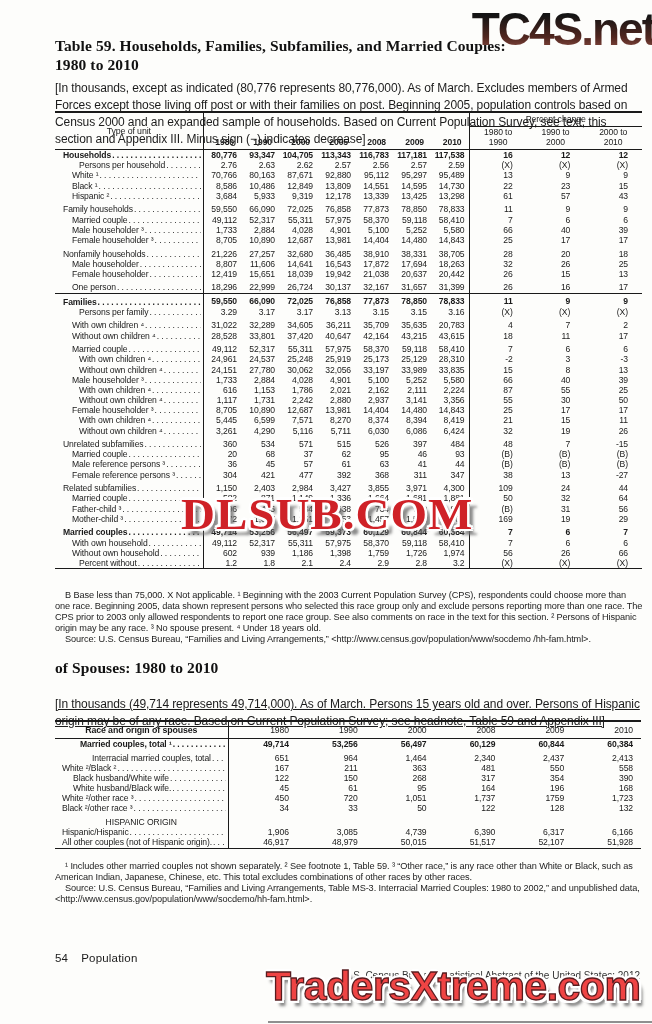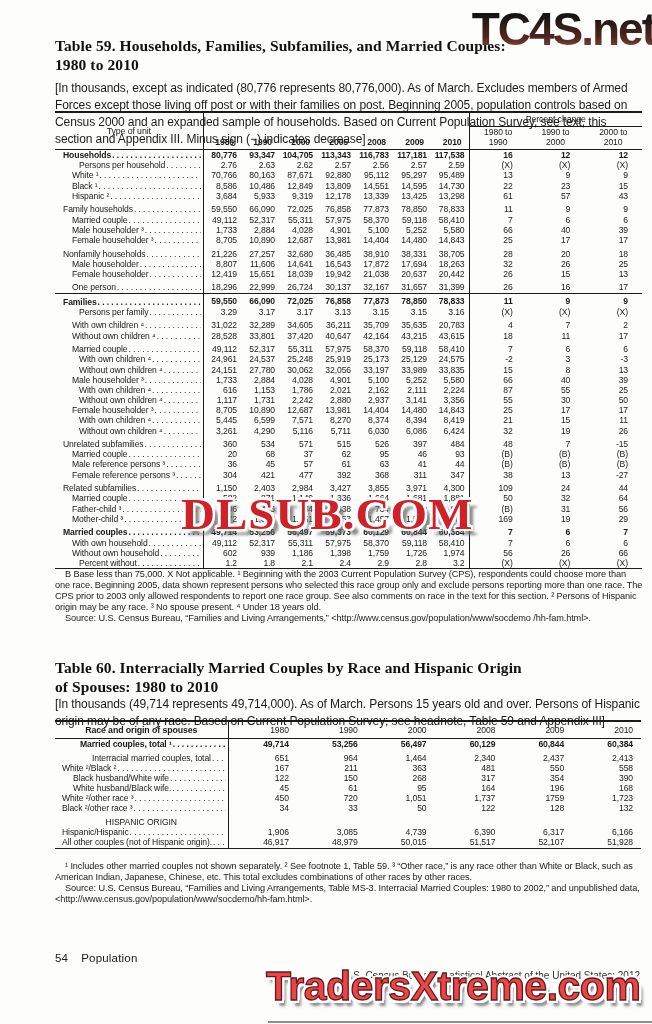--- a/index.html
+++ b/index.html
@@ -415,21 +415,21 @@
         <td class="lbl i2">
           <span class="t">With own children ⁴</span>
           <span class="dots"></span>
         </td>
         <td class="num vline">24,961</td>
         <td class="num">24,537</td>
         <td class="num">25,248</td>
         <td class="num">25,919</td>
         <td class="num">25,173</td>
         <td class="num">25,129</td>
-        <td class="num">24,575</td>
+        <td class="num">28,310</td>
         <td class="pct vline">-2</td>
         <td class="pct">3</td>
         <td class="pct">-3</td>
       </tr>
       <tr>
         <td class="lbl i2">
           <span class="t">Without own children ⁴</span>
           <span class="dots"></span>
         </td>
         <td class="num vline">24,151</td>
@@ -727,30 +727,29 @@
         <td class="num">2.9</td>
         <td class="num">2.8</td>
         <td class="num">3.2</td>
         <td class="pct vline">(X)</td>
         <td class="pct">(X)</td>
         <td class="pct">(X)</td>
       </tr>
     </tbody>
 </table>
 
-<div class="notes" style="top:569px;left:55px;">
+<div class="notes" style="top:590px;left:55px;">
   <p>B Base less than 75,000. X Not applicable. ¹ Beginning with the 2003 Current Population Survey (CPS), respondents could choose more than one race. Beginning 2005, data shown represent persons who selected this race group only and exclude persons reporting more than one race. The CPS prior to 2003 only allowed respondents to report one race group. See also comments on race in the text for this section. ² Persons of Hispanic origin may be any race. ³ No spouse present. ⁴ Under 18 years old.</p>
   <p>Source: U.S. Census Bureau, “Families and Living Arrangements,” &lt;http://www.census.gov/population/www/socdemo /hh-fam.html&gt;.</p>
 </div>
 
 <div class="tbl-title" style="top:658px;left:55px;width:585px;">
-  <div>Table 60. Interracially Married Couples by Race and Hispanic Origin</div>
   <div>of Spouses: 1980 to 2010</div>
 </div>
-<div class="headnote" style="top:696px;left:55px;">[In thousands (49,714 represents 49,714,000). As of March. Persons 15 years old and over. Persons of Hispanic origin may be of any race. Based on Current Population Survey; see headnote, Table 59 and Appendix III]</div>
+<div class="headnote" style="top:696px;left:55px;text-decoration:underline;">[In thousands (49,714 represents 49,714,000). As of March. Persons 15 years old and over. Persons of Hispanic origin may be of any race. Based on Current Population Survey; see headnote, Table 59 and Appendix III]</div>
 
 <table id="t60">
   <colgroup>
     <col class="c-lbl60">
       <col class="c-yr60">
       <col class="c-yr60">
       <col class="c-yr60">
     <col class="c-yr60">
       <col class="c-yr60">
       <col class="c-yr60">

